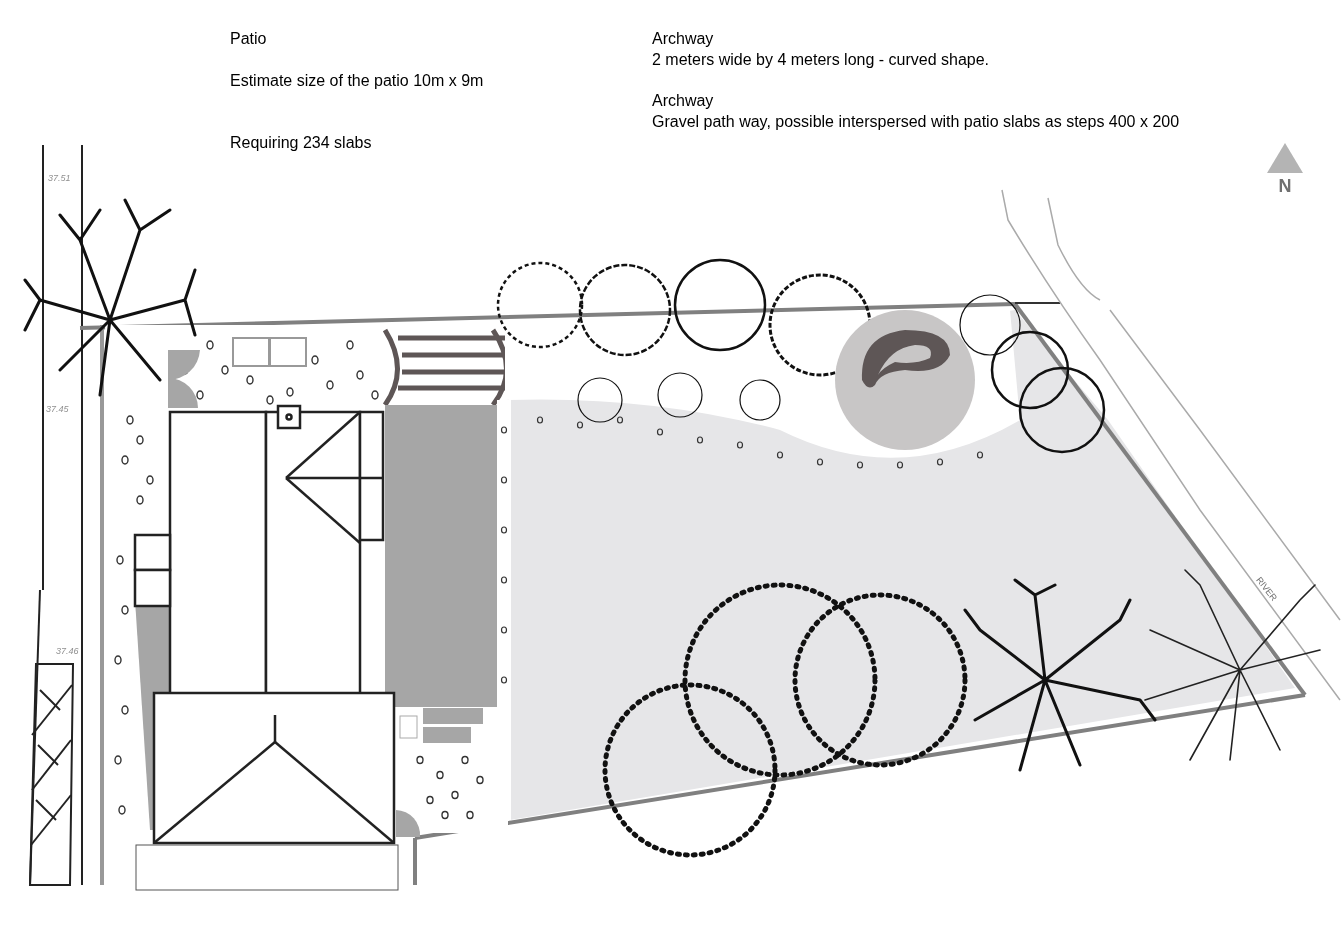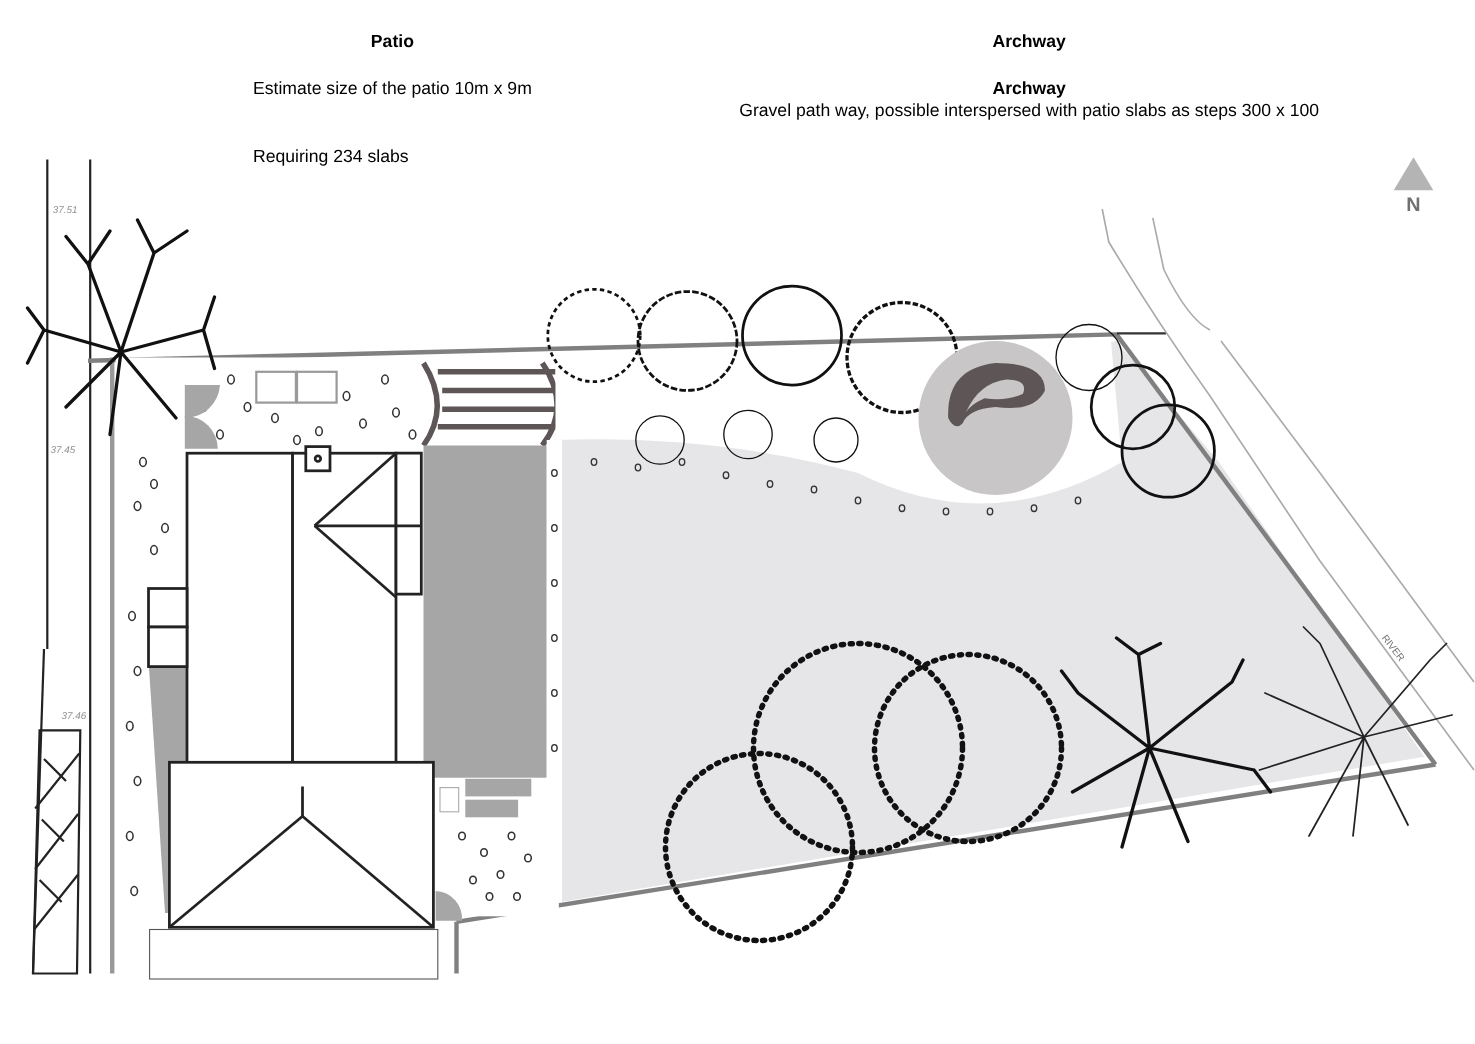--- a/index.html
+++ b/index.html
@@ -1,18 +1,18 @@
 <!DOCTYPE html>
 <html><head>
 <meta charset="utf-8">
 <style>
   html, body { margin: 0; padding: 0; background: #ffffff; }
   body { width: 1341px; height: 949px; position: relative; overflow: hidden; font-family: "Liberation Sans", sans-serif; color: #000; }
   .notes { position: absolute; font-size: 16px; line-height: 20.5px; }
-  .notes .h { font-weight: bold; text-align: center; }
+  .notes .h { font-weight: normal; }
   .notes p { margin: 0; }
   .gap { height: 21px; }
   #plan { position: absolute; left: 0; top: 0; }
   .compass { position: absolute; left: 1266px; top: 143px; width: 38px; text-align: center; }
   .compass .tri { width: 0; height: 0; border-left: 18px solid transparent; border-right: 18px solid transparent; border-bottom: 30px solid #b4b4b4; margin: 0 auto; }
   .compass .n { font-weight: bold; font-size: 18px; color: #707070; margin-top: 3px; }
   .lbl { position: absolute; font-size: 9px; color: #909090; font-style: italic; }
   .river { position: absolute; left: 1262px; top: 575px; font-size: 9px; color: #707070; transform: rotate(52deg); transform-origin: left top; }
 </style>
 </head>
@@ -185,37 +185,38 @@
   </g>
 
   <g stroke="#111" stroke-width="3" fill="none" stroke-linecap="round">
     <path d="M1045,680 L1035,595 M1045,680 L980,630 M1045,680 L1120,620 M1045,680 L975,720 M1045,680 L1140,700 M1045,680 L1020,770 M1045,680 L1080,765 M1035,595 L1015,580 M1035,595 L1055,585 M980,630 L965,610 M1120,620 L1130,600 M1140,700 L1155,720"></path>
   </g>
   <g stroke="#222" stroke-width="1.6" fill="none" stroke-linecap="round">
     <path d="M1240,670 L1200,585 M1240,670 L1150,630 M1240,670 L1300,600 M1240,670 L1145,700 M1240,670 L1320,650 M1240,670 L1230,760 M1240,670 L1280,750 M1240,670 L1190,760 M1200,585 L1185,570 M1300,600 L1315,585"></path>
   </g>
 </svg>
 
-<div class="lbl" style="left:48px; top:173px;margin-top:13px;">37.51</div>
+<div class="lbl" style="left:48px; top:173px;">37.51</div>
 <div class="lbl" style="left:46px; top:404px;">37.45</div>
 <div class="lbl" style="left:56px; top:646px;">37.46</div>
 <div class="river">RIVER</div>
 
 <div class="notes" style="left:230px; top:29px;">
   <p class="h">Patio</p>
   <div class="gap"></div>
   <p>Estimate size of the patio 10m x 9m</p>
   <div class="gap"></div>
   <div class="gap"></div>
   <p>Requiring 234 slabs</p>
 </div>
 
-<div class="notes" style="left:672px; top:29px;">
+<div class="notes" style="left:652px; top:29px;">
   <p class="h">Archway</p>
+  <p>2 meters  wide by 4 meters long - curved shape.</p>
   <div class="gap"></div>
   <p class="h">Archway</p>
-  <p>Gravel path way, possible interspersed with patio slabs as steps 300 x 100</p>
+  <p>Gravel path way, possible interspersed with patio slabs as steps 400 x 200</p>
 </div>
 
 <div class="compass">
   <div class="tri"></div>
   <div class="n">N</div>
 </div>
 
 </body></html>

